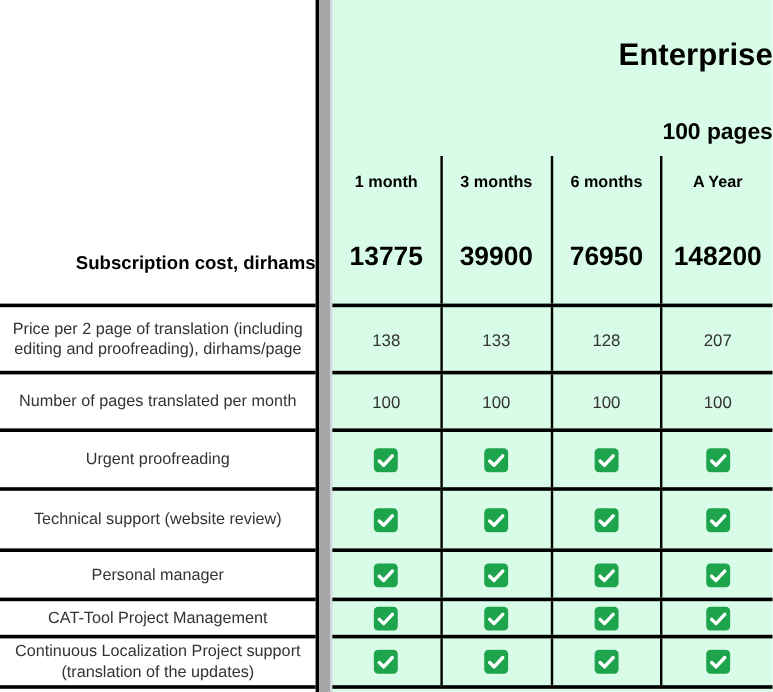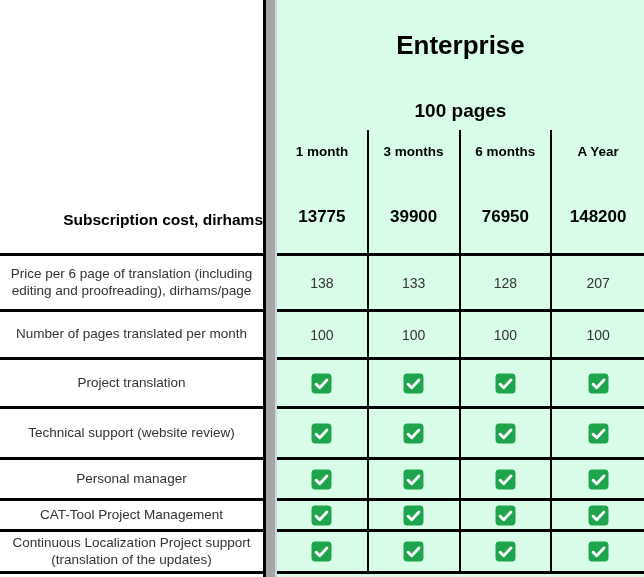--- a/index.html
+++ b/index.html
@@ -39,32 +39,32 @@
     line-height:1.25;padding:1px 4px;
   }
   
   .pane-divider{width:11px;flex:0 0 11px;height:577px;background:var(--divider-gray);
     border-right:2px solid var(--divider-light);}
   
   .plan-panel{
     flex:1 1 auto;height:577px;background:var(--panel-background);
     display:flex;flex-direction:column;color:var(--text-bold);
   }
-  .plan-header{height:130px;flex:0 0 130px;text-align:center;padding-top:30px;}
+  .plan-header{height:130px;flex:0 0 130px;text-align:right;padding-top:30px;}
   .plan-title{font-size:26px;font-weight:bold;line-height:30px;}
   .plan-subtitle{font-size:19px;font-weight:bold;margin-top:40px;line-height:22px;}
   .term-row{
     height:126px;flex:0 0 126px;
     border-bottom:3px solid var(--border-black);
     display:grid;grid-template-columns:1fr 1fr 1fr 1fr;
   }
   .term-cell{display:flex;flex-direction:column;align-items:center;}
   .term-cell:not(:last-child){border-right:2px solid var(--border-black);}
   .term-label{font-size:13.5px;font-weight:bold;margin-top:14px;}
-  .term-price{font-size:17px;font-weight:bold;margin-top:auto;margin-bottom:26px;}
+  .term-price{font-size:22px;font-weight:bold;margin-top:auto;margin-bottom:26px;}
   .grow{
     border-bottom:3px solid var(--border-black);
     display:grid;grid-template-columns:1fr 1fr 1fr 1fr;
   }
   .cell{
     display:flex;align-items:center;justify-content:center;
     font-size:14px;color:var(--text-regular);
   }
   .cell:not(:last-child){border-right:2px solid var(--border-black);}
   .check{width:21px;height:21px;display:inline-flex;}
@@ -82,27 +82,27 @@
 </head>
 <body>
 
 <div class="screen">
 
   <div class="left-panel">
     <div class="left-header">
       <span>Subscription cost, dirhams</span>
     </div>
     <div class="lrow h56">
-      <span>Price per 6 page of translation (including editing and proofreading), dirhams/page</span>
+      <span>Price per 2 page of translation (including editing and proofreading), dirhams/page</span>
     </div>
     <div class="lrow h48">
       <span>Number of pages translated per month</span>
     </div>
     <div class="lrow h49">
-      <span>Project translation</span>
+      <span>Urgent proofreading</span>
     </div>
     <div class="lrow h51">
       <span>Technical support (website review)</span>
     </div>
     <div class="lrow h41">
       <span>Personal manager</span>
     </div>
     <div class="lrow h31">
       <span>CAT-Tool Project Management</span>
     </div>

